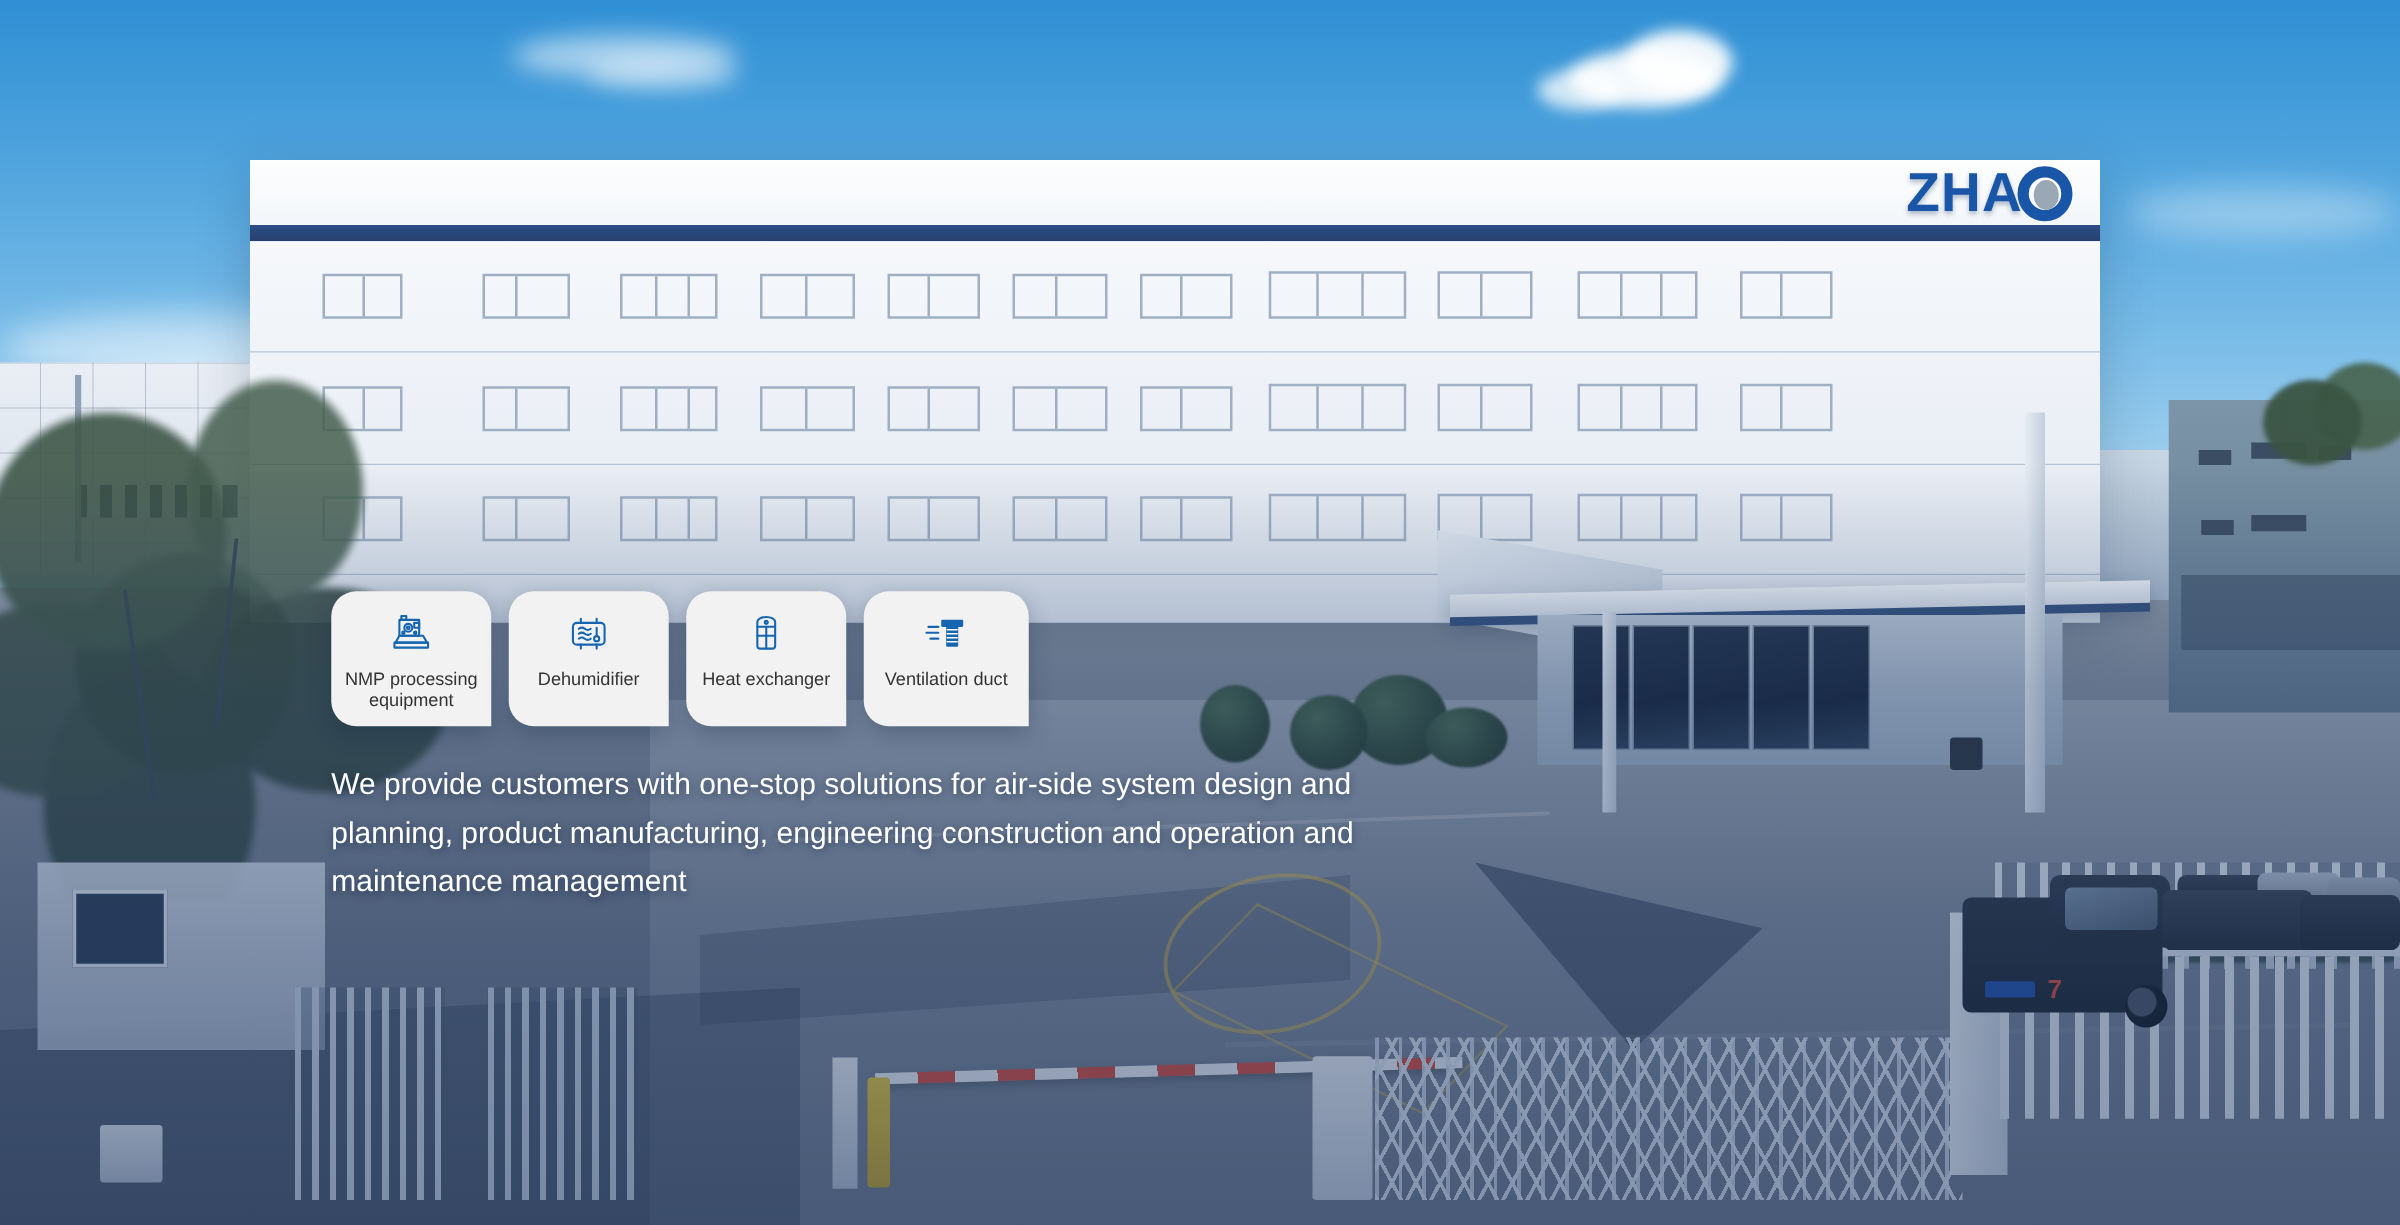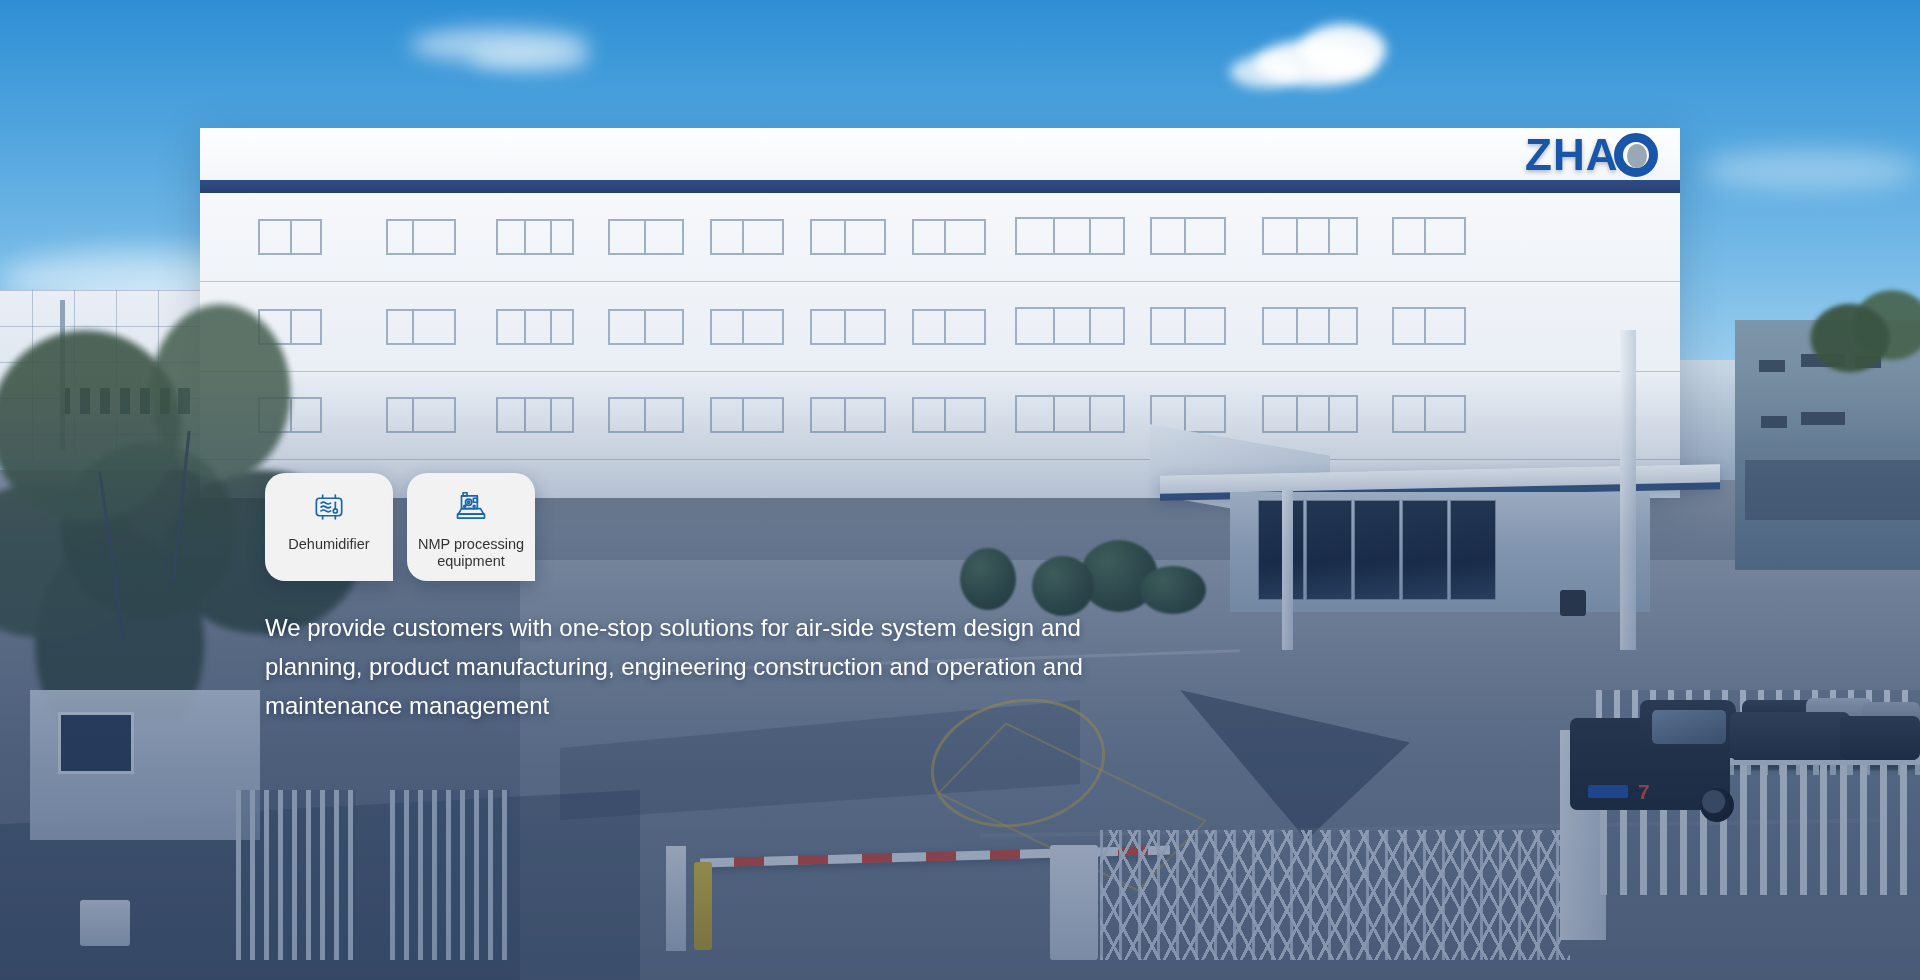--- a/index.html
+++ b/index.html
@@ -417,50 +417,73 @@
   <div class="tint"></div>
 
   <div class="content">
 
 
     <div class="cards">
 
       <div class="card">
         <span class="ico">
           <svg width="38" height="38" viewBox="0 0 48 48" fill="none" stroke="#1565b0" stroke-width="2.1" stroke-linecap="round" stroke-linejoin="round">
-            <rect x="8" y="13" width="32" height="22" rx="4"></rect>
-            <path d="M14 19c2-1.6 4-1.6 6 0s4 1.6 6 0"></path>
-            <path d="M14 24c2-1.6 4-1.6 6 0s4 1.6 6 0"></path>
-            <path d="M14 29c2-1.6 4-1.6 6 0s4 1.6 6 0"></path>
-            <path d="M32 18v8"></path>
-            <circle cx="32" cy="29" r="2.6"></circle>
-            <path d="M16 13V9M16 35v4M32 13V9M32 35v4"></path>
-          </svg>
-        </span>
-        <span class="lbl">Dehumidifier</span>
-      </div>
-
-      <div class="card">
-        <span class="ico">
-          <svg width="38" height="38" viewBox="0 0 48 48" fill="none" stroke="#1565b0" stroke-width="2.1" stroke-linecap="round" stroke-linejoin="round">
             <path d="M12 10h20v16H12z"></path>
             <path d="M14 6h5v4h-5z"></path>
             <circle cx="21" cy="18" r="4"></circle>
             <circle cx="21" cy="18" r="1.4"></circle>
             <rect x="27" y="13" width="5" height="5"></rect>
             <circle cx="16" cy="23" r="1.2"></circle>
             <circle cx="28" cy="23" r="1.2"></circle>
             <path d="M8 33h32l-4-7H12z"></path>
             <path d="M7 33h34v5H7z"></path>
           </svg>
         </span>
         <span class="lbl">NMP processing equipment</span>
       </div>
 
-
+      <div class="card">
+        <span class="ico">
+          <svg width="38" height="38" viewBox="0 0 48 48" fill="none" stroke="#1565b0" stroke-width="2.1" stroke-linecap="round" stroke-linejoin="round">
+            <rect x="8" y="13" width="32" height="22" rx="4"></rect>
+            <path d="M14 19c2-1.6 4-1.6 6 0s4 1.6 6 0"></path>
+            <path d="M14 24c2-1.6 4-1.6 6 0s4 1.6 6 0"></path>
+            <path d="M14 29c2-1.6 4-1.6 6 0s4 1.6 6 0"></path>
+            <path d="M32 18v8"></path>
+            <circle cx="32" cy="29" r="2.6"></circle>
+            <path d="M16 13V9M16 35v4M32 13V9M32 35v4"></path>
+          </svg>
+        </span>
+        <span class="lbl">Dehumidifier</span>
+      </div>
+
+      <div class="card">
+        <span class="ico">
+          <svg width="38" height="38" viewBox="0 0 48 48" fill="none" stroke="#1565b0" stroke-width="2.1" stroke-linecap="round" stroke-linejoin="round">
+            <path d="M15 12a9 5 0 0 1 18 0v24a3 3 0 0 1-3 3H18a3 3 0 0 1-3-3z"></path>
+            <path d="M15 17h18"></path>
+            <path d="M15 26h18"></path>
+            <path d="M24 17v22"></path>
+            <circle cx="24" cy="12.5" r="1.5"></circle>
+          </svg>
+        </span>
+        <span class="lbl">Heat exchanger</span>
+      </div>
+
+      <div class="card wide">
+        <span class="ico">
+          <svg width="38" height="38" viewBox="0 0 48 48" fill="none" stroke="#1565b0" stroke-width="2.2" stroke-linecap="round" stroke-linejoin="round">
+            <path d="M6 17h10M4 23h12M8 29h8"></path>
+            <path d="M20 11h20v5H20z" fill="#1565b0" stroke="#1565b0"></path>
+            <path d="M25 16h10v20H25z" fill="#1565b0" stroke="#1565b0"></path>
+            <path d="M25 20h10M25 24h10M25 28h10M25 32h10" stroke="#ffffff" stroke-width="1.6"></path>
+          </svg>
+        </span>
+        <span class="lbl">Ventilation duct</span>
+      </div>
 
     </div>
 
     <p class="para">We provide customers with one-stop solutions for air-side system design and planning, product manufacturing, engineering construction and operation and maintenance management</p>
 
   </div>
 
 </div>
 
 </body></html>

